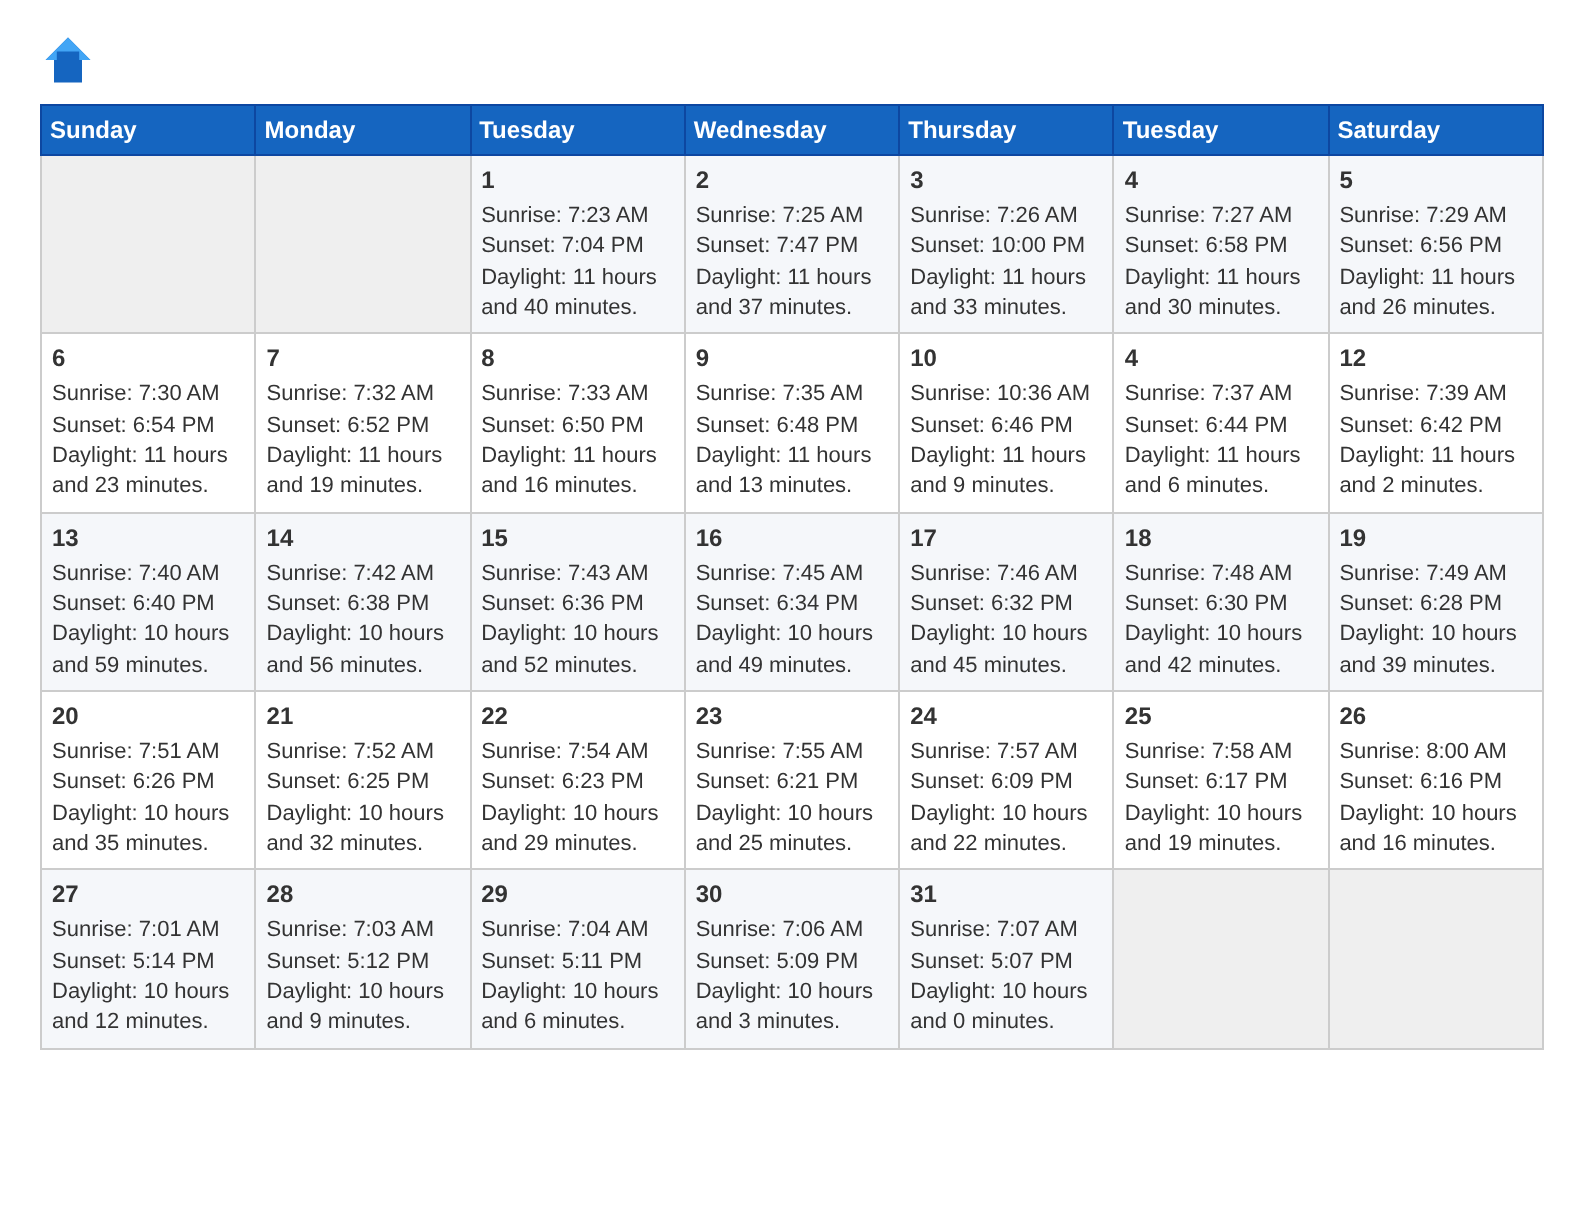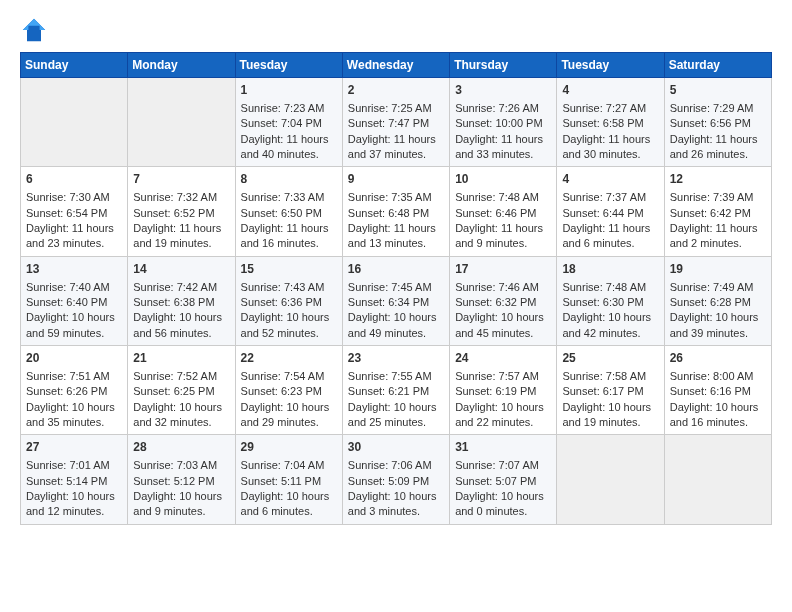--- a/index.html
+++ b/index.html
@@ -192,21 +192,21 @@
 Daylight: 11 hours and 16 minutes.</div>
           </td>
           <td>
             <span class="day-number">9</span>
             <div class="day-content">Sunrise: 7:35 AM
 Sunset: 6:48 PM
 Daylight: 11 hours and 13 minutes.</div>
           </td>
           <td>
             <span class="day-number">10</span>
-            <div class="day-content">Sunrise: 7:48 AM
+            <div class="day-content">Sunrise: 10:36 AM
 Sunset: 6:46 PM
 Daylight: 11 hours and 9 minutes.</div>
           </td>
           <td>
             <span class="day-number">4</span>
             <div class="day-content">Sunrise: 7:37 AM
 Sunset: 6:44 PM
 Daylight: 11 hours and 6 minutes.</div>
           </td>
           <td>
@@ -281,21 +281,21 @@
           </td>
           <td>
             <span class="day-number">23</span>
             <div class="day-content">Sunrise: 7:55 AM
 Sunset: 6:21 PM
 Daylight: 10 hours and 25 minutes.</div>
           </td>
           <td>
             <span class="day-number">24</span>
             <div class="day-content">Sunrise: 7:57 AM
-Sunset: 6:19 PM
+Sunset: 6:09 PM
 Daylight: 10 hours and 22 minutes.</div>
           </td>
           <td>
             <span class="day-number">25</span>
             <div class="day-content">Sunrise: 7:58 AM
 Sunset: 6:17 PM
 Daylight: 10 hours and 19 minutes.</div>
           </td>
           <td>
             <span class="day-number">26</span>

